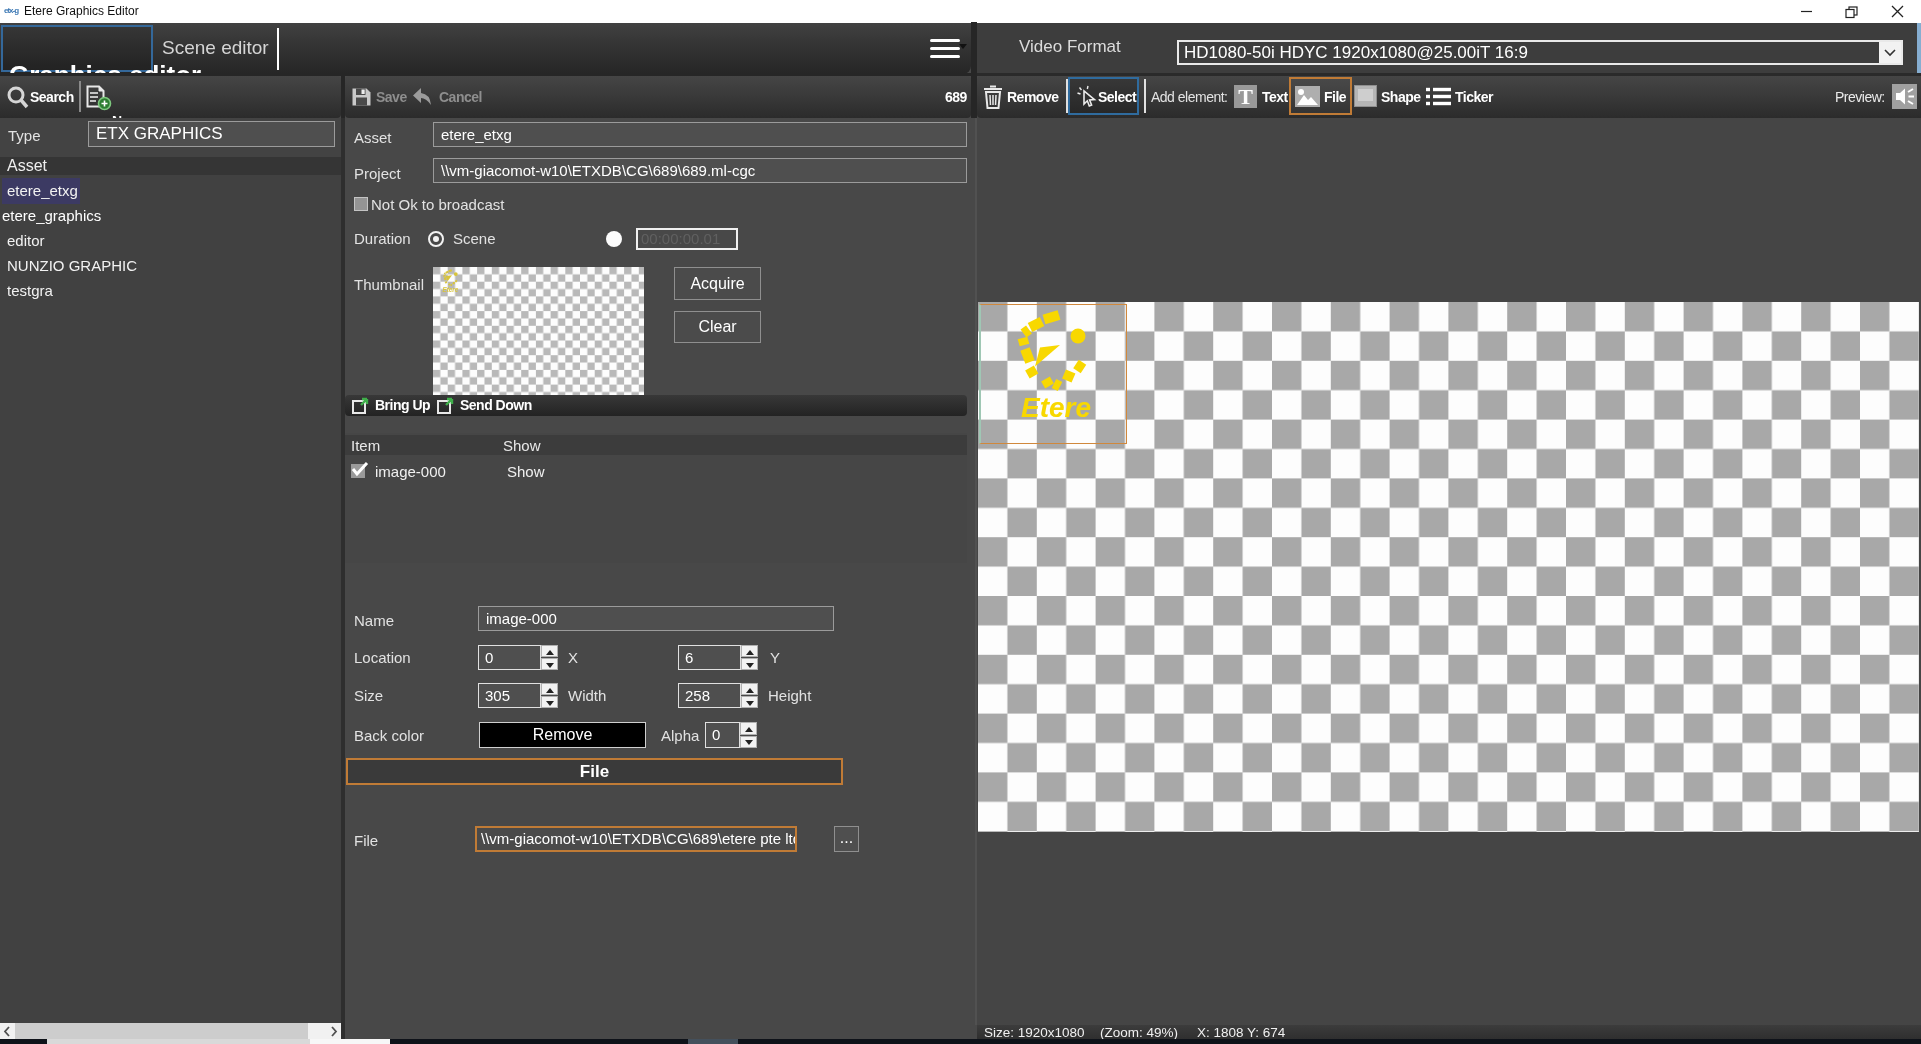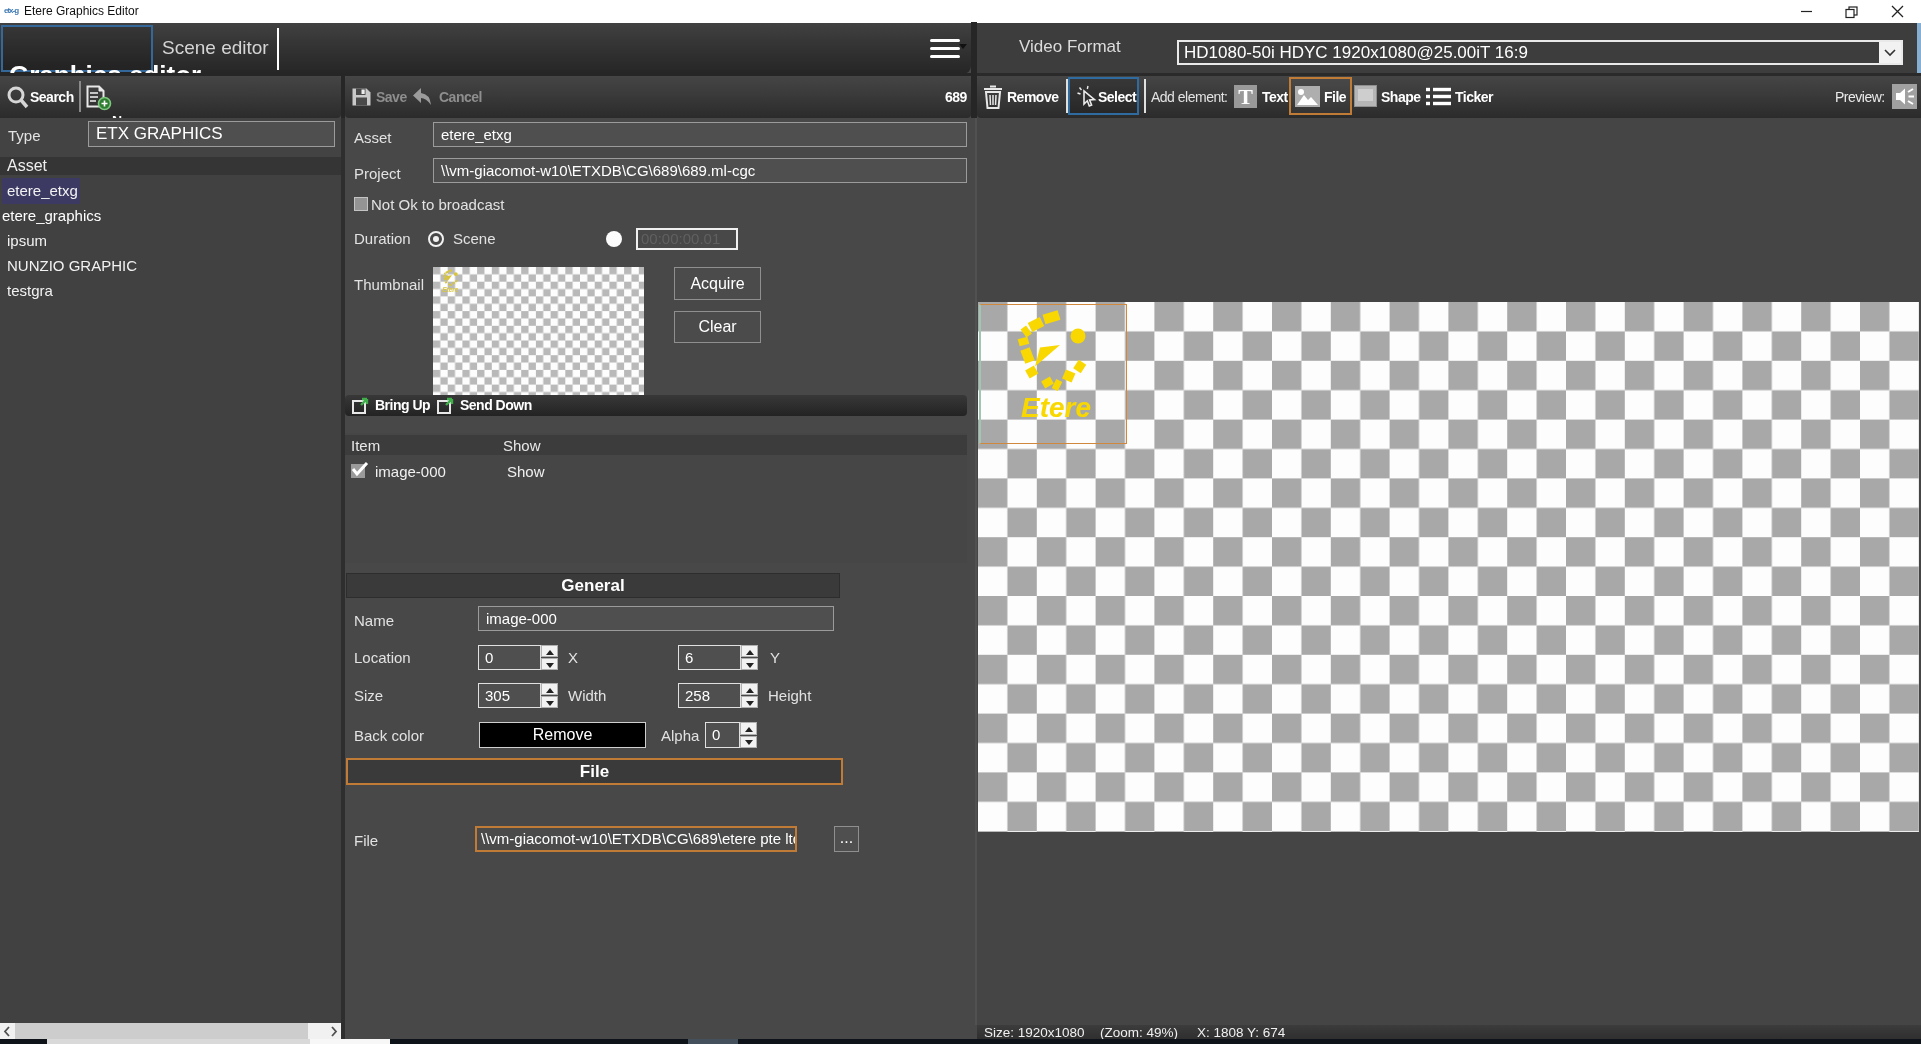--- a/index.html
+++ b/index.html
@@ -179,21 +179,21 @@
   </div>
 </div>
 <div id="leftpanel">
   <div class="lbl" style="left:8px; top:9px;">Type</div>
   <div class="fld" style="left:88px; top:3px; width:247px; height:26px; font-size:17px;">ETX GRAPHICS</div>
   <div style="position:absolute; left:0; top:39px; width:341px; height:18px; background:#353535; color:#efefef; font-size:16px; line-height:18px; padding-left:7px;">Asset</div>
   <div style="position:absolute; left:0; top:57px; width:341px; height:848px; background:#414141;"></div>
   <div style="position:absolute; left:2px; top:60px; width:78px; height:26px; background:#3c3a63;"></div>
   <div class="lbl" style="left:7px; top:64px; color:#f2f2f2;">etere_etxg</div>
   <div class="lbl" style="left:2px; top:89px; color:#ffffff;">etere_graphics</div>
-  <div class="lbl" style="left:7px; top:114px; color:#f2f2f2;">ipsum</div>
+  <div class="lbl" style="left:7px; top:114px; color:#f2f2f2;">editor</div>
   <div class="lbl" style="left:7px; top:139px; color:#f2f2f2;">NUNZIO GRAPHIC</div>
   <div class="lbl" style="left:7px; top:164px; color:#f2f2f2;">testgra</div>
 </div>
 <div id="divider"></div>
 <div id="formpanel">
   <div class="lbl" style="left:9px; top:11px;">Asset</div>
   <div class="fld" style="left:88px; top:4px; width:534px; height:25px;">etere_etxg</div>
   <div class="lbl" style="left:9px; top:47px;">Project</div>
   <div class="fld" style="left:88px; top:40px; width:534px; height:25px;">\\vm-giacomot-w10\ETXDB\CG\689\689.ml-cgc</div>
   <div style="position:absolute; left:9px; top:79px; width:14px; height:14px; background:#949494; border:1px solid #c4c4c4;"></div>
@@ -254,21 +254,20 @@
     <div style="position:absolute; left:0; top:2px; width:622px; height:20px; background:#3c3c3c;"></div>
     <div class="lbl" style="left:6px; top:4px; color:#e8e8e8;">Item</div>
     <div class="lbl" style="left:158px; top:4px; color:#e8e8e8;">Show</div>
     <svg style="position:absolute; left:6px; top:29px;" width="18" height="16">
       <rect x="0" y="2" width="14" height="14" fill="#9a9a9a"></rect>
       <path d="M 2 7 L 6 12 L 16 1" stroke="#fff" stroke-width="3" fill="none"></path>
     </svg>
     <div class="lbl" style="left:30px; top:30px; color:#f0f0f0;">image-000</div>
     <div class="lbl" style="left:162px; top:30px; color:#f0f0f0;">Show</div>
   </div>
-  <div style="position:absolute; left:1px; top:455px; width:494px; height:25px; background:#3a3a3a; border:1px solid #2d2d2d; color:#fff; font-weight:bold; font-size:17px; text-align:center; line-height:24px;">General</div>
   <div class="lbl" style="left:9px; top:494px;">Name</div>
   <div class="fld" style="left:133px; top:488px; width:356px; height:25px;">image-000</div>
   <div class="lbl" style="left:9px; top:531px;">Location</div>
   <div class="spin" style="left:133px; top:527px; width:63px; height:25px;">0</div>
   <div class="spinbtns" style="left:196px; top:527px; height:25px;">
       <div class="up"></div>
       <div class="dn"></div>
     </div>
   <div class="lbl" style="left:223px; top:531px;">X</div>
   <div class="spin" style="left:333px; top:527px; width:63px; height:25px;">6</div>

